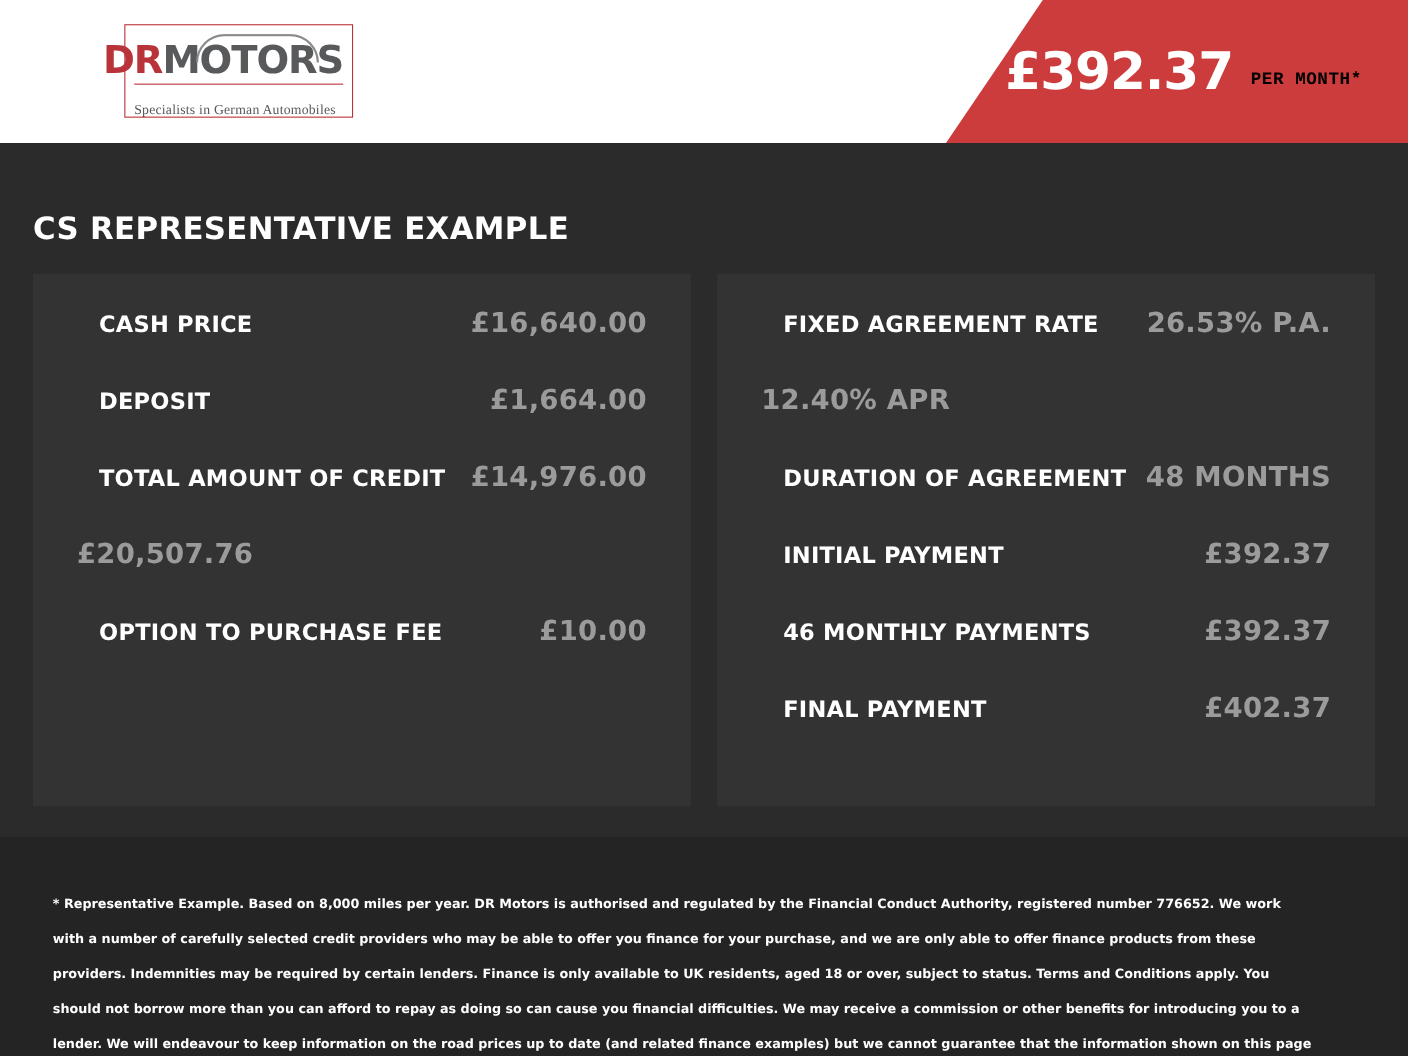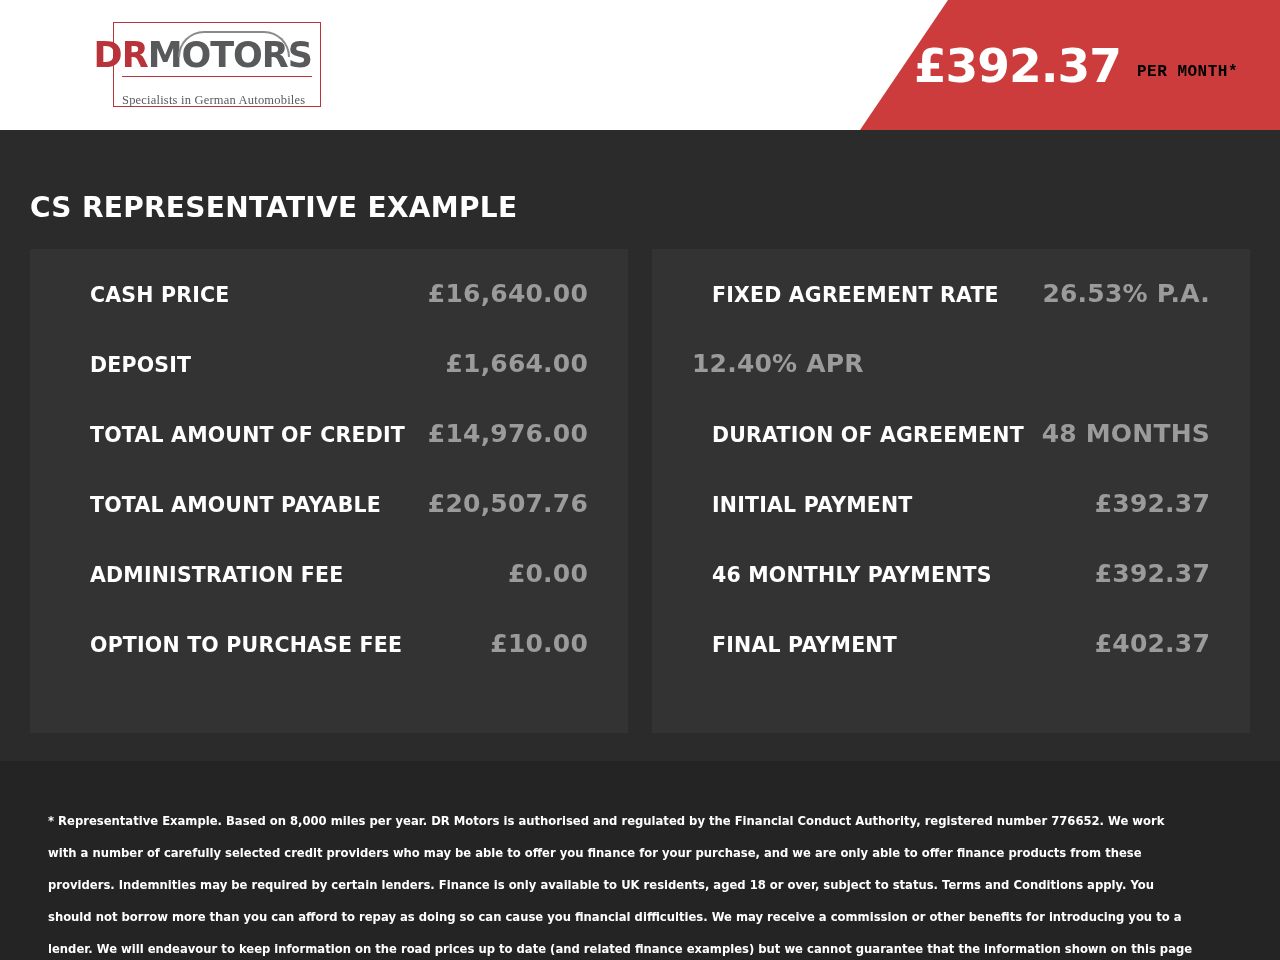--- a/index.html
+++ b/index.html
@@ -226,26 +226,21 @@
         </div>
         <div class="row">
           <span class="row-label">DEPOSIT</span>
           <span class="row-value">£1,664.00</span>
         </div>
         <div class="row">
           <span class="row-label">TOTAL AMOUNT OF CREDIT</span>
           <span class="row-value">£14,976.00</span>
         </div>
         <div class="row">
-          <span class="row-label">TOTAL AMOUNT PAYABLE</span>
           <span class="row-value">£20,507.76</span>
-        </div>
-        <div class="row">
-          <span class="row-label">ADMINISTRATION FEE</span>
-          <span class="row-value">£0.00</span>
         </div>
         <div class="row">
           <span class="row-label">OPTION TO PURCHASE FEE</span>
           <span class="row-value">£10.00</span>
         </div>
       </div>
 
       <div class="panel">
         <div class="row">
           <span class="row-label">FIXED AGREEMENT RATE</span>

